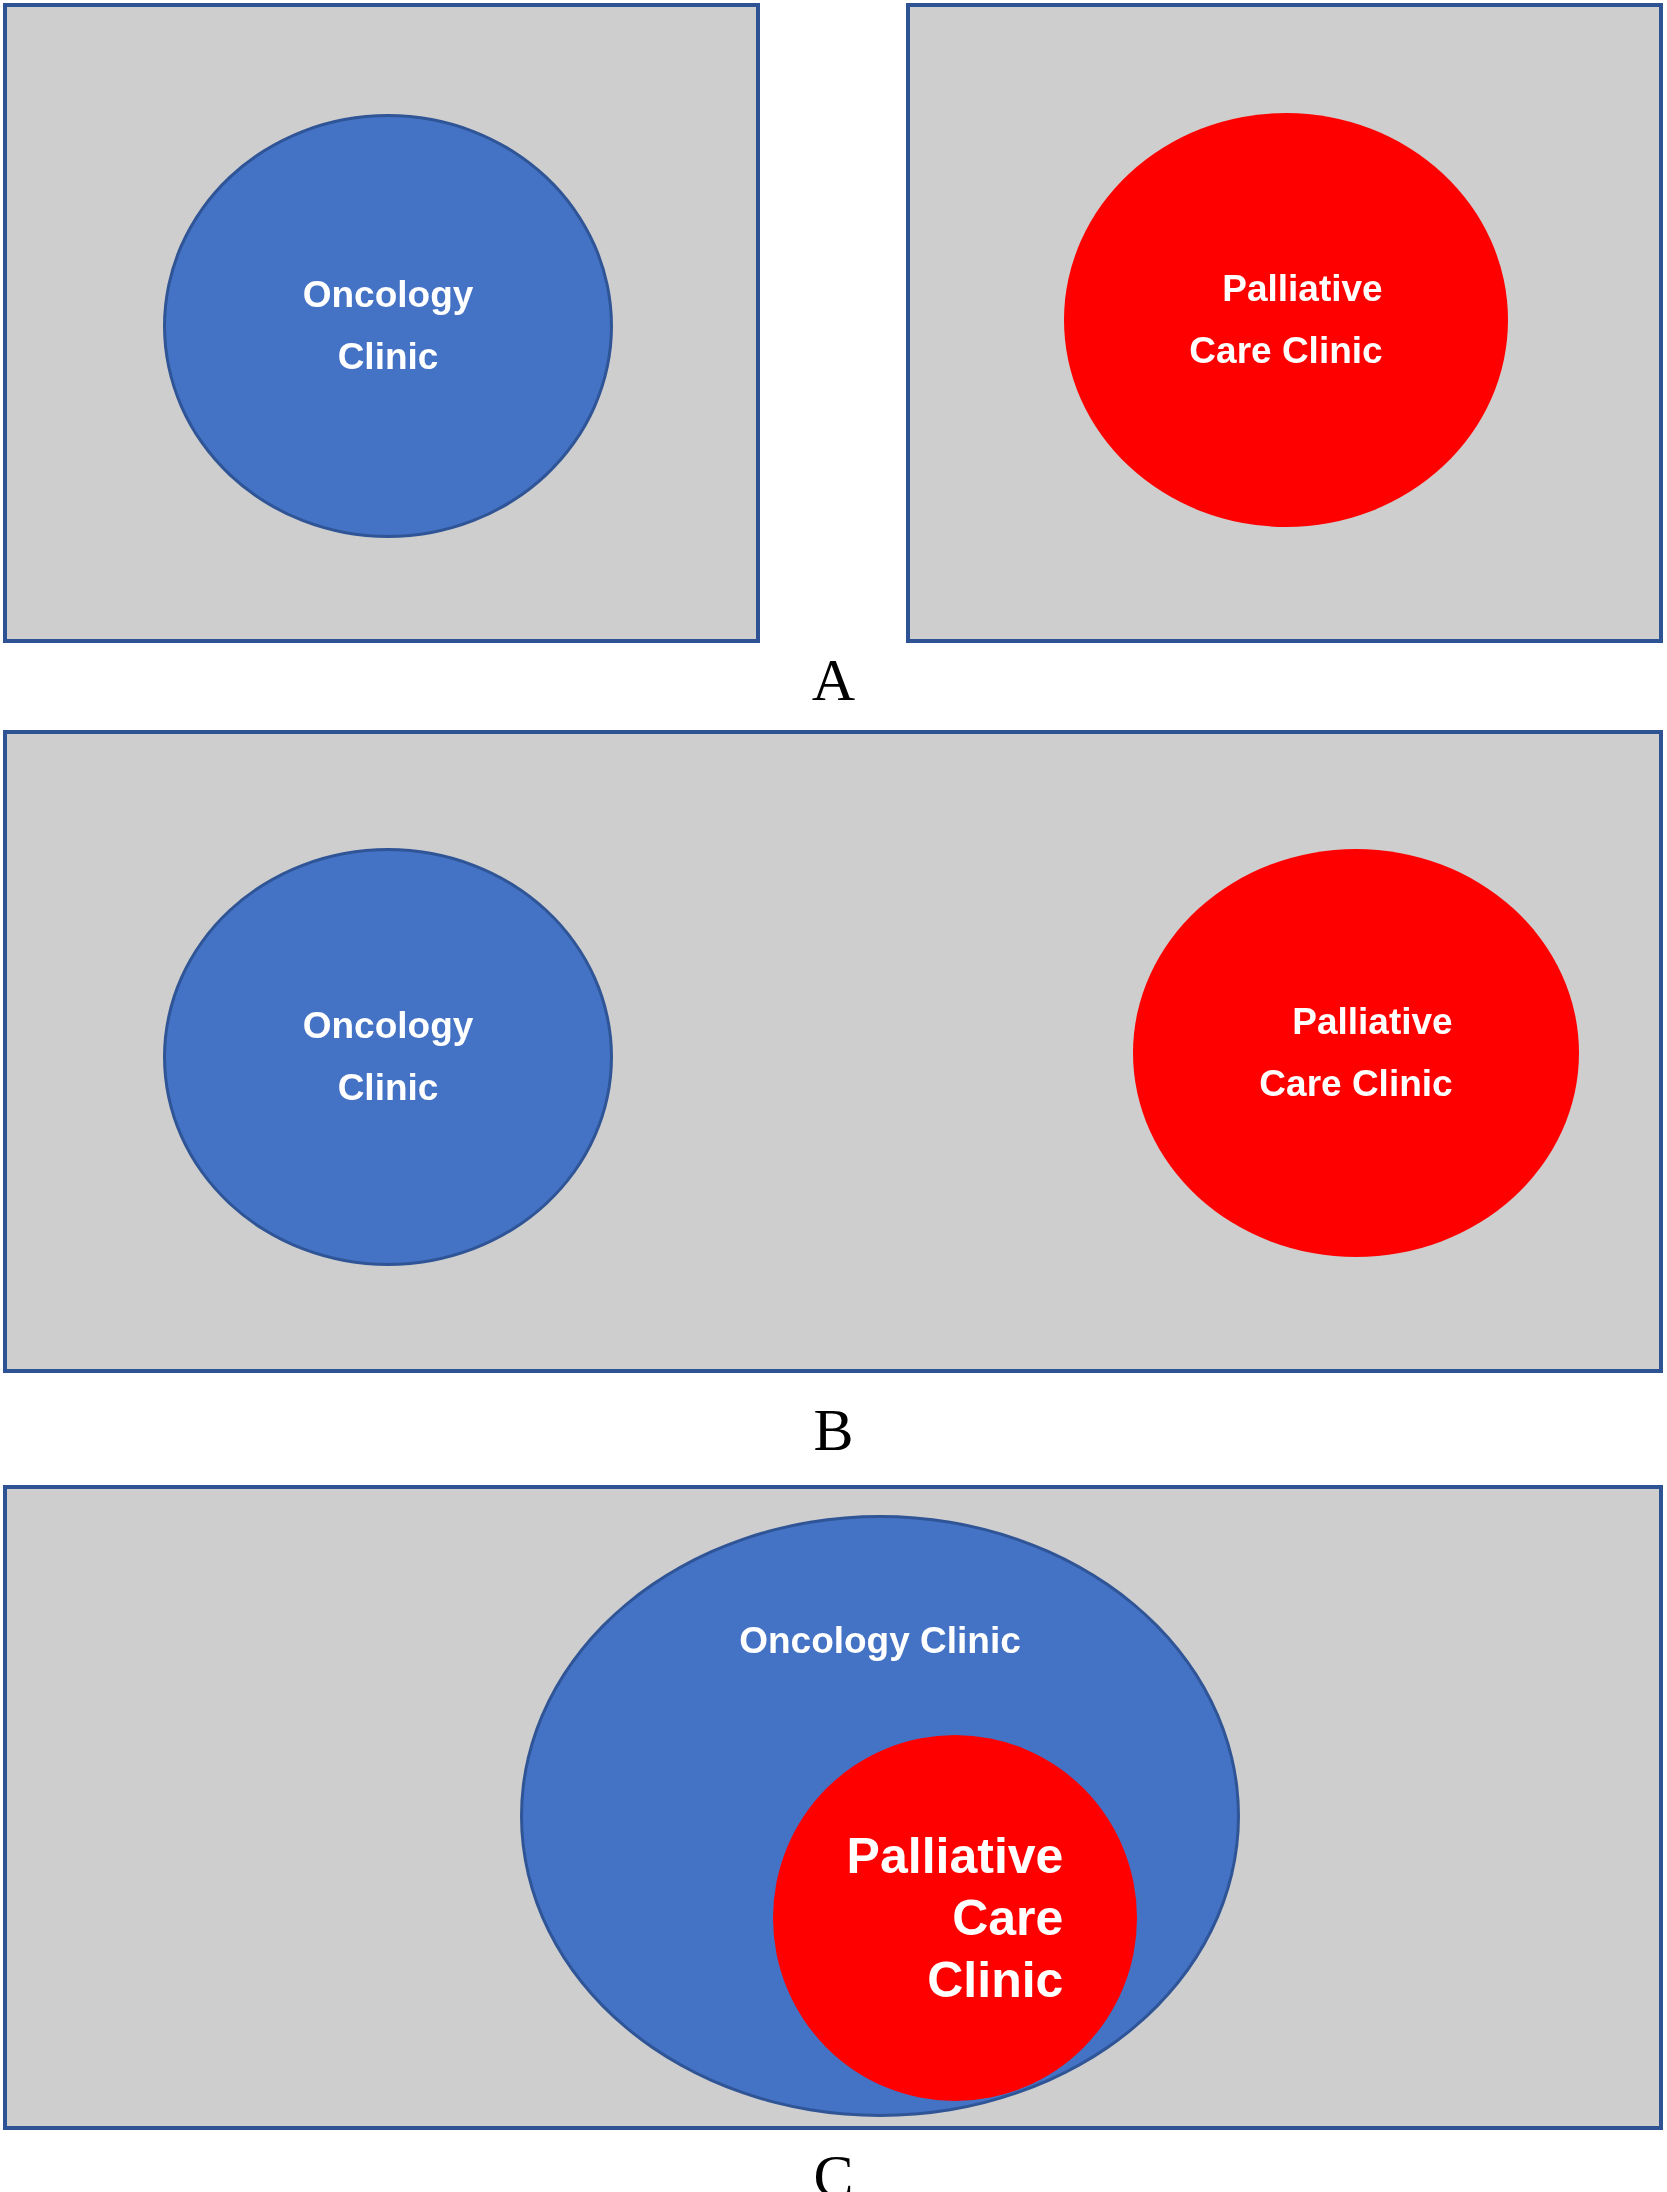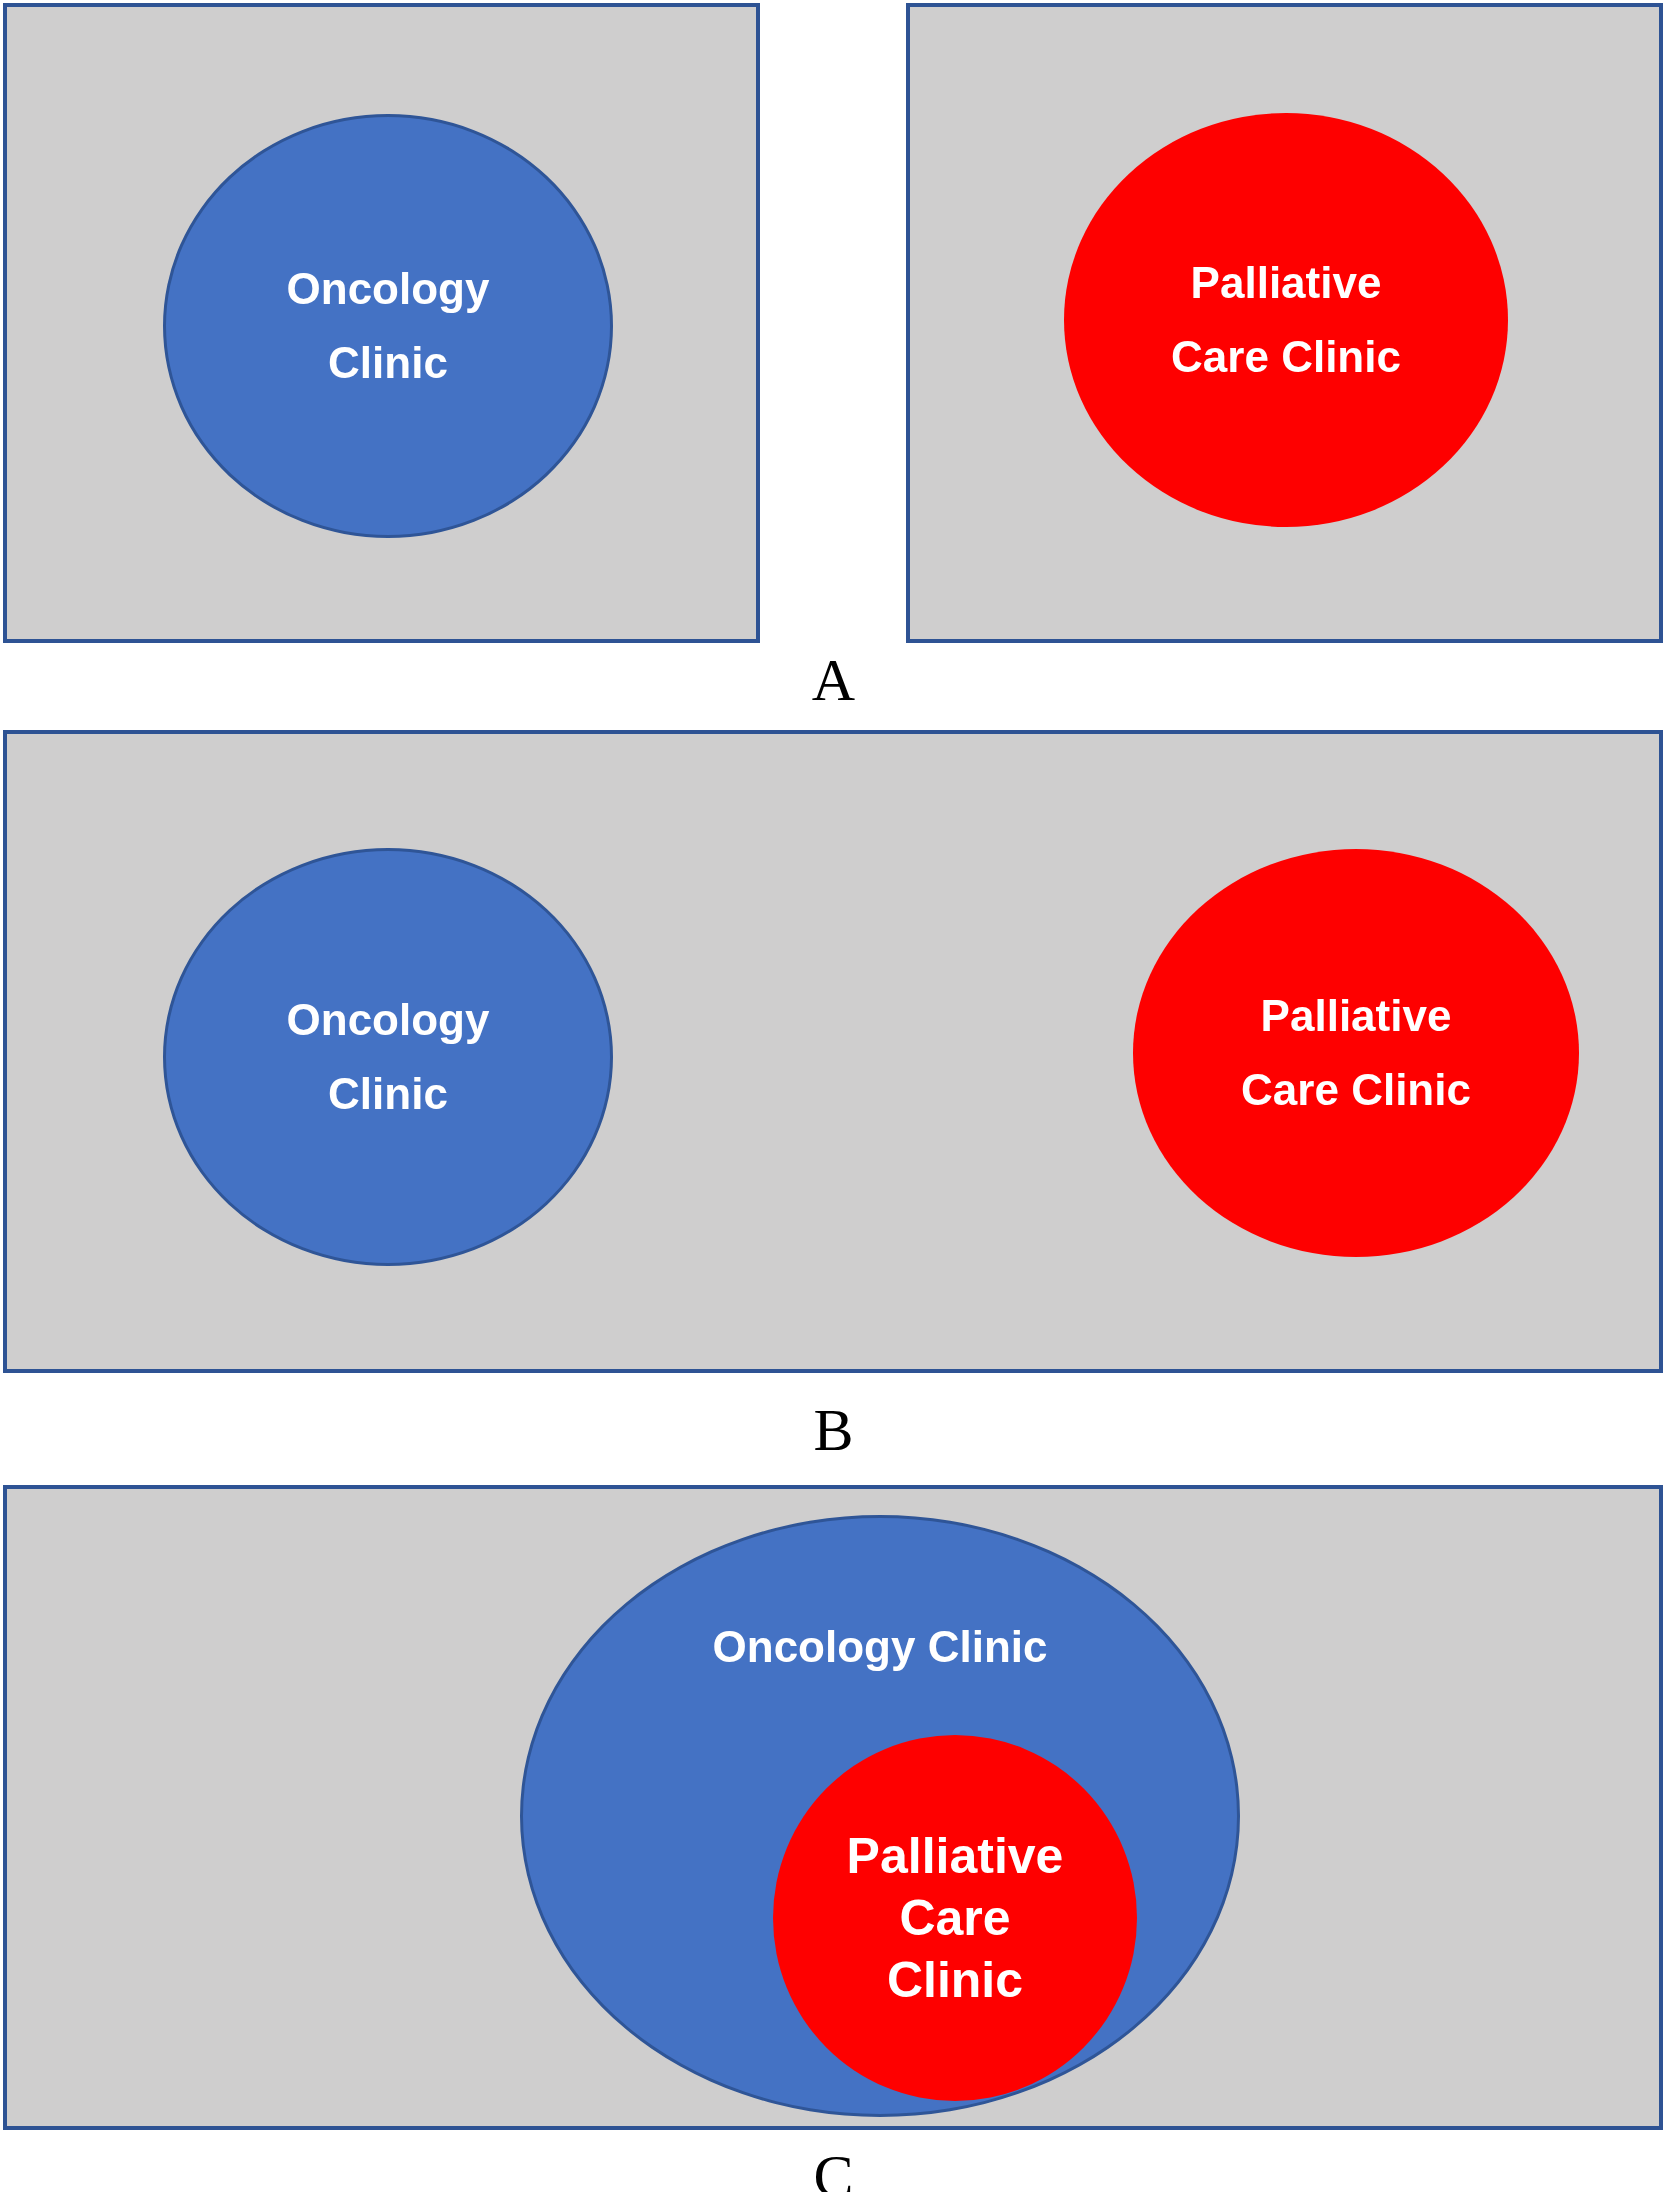--- a/index.html
+++ b/index.html
@@ -35,34 +35,35 @@
     justify-content: center;
     text-align: center;
   }
   .venn-blue {
     background: var(--oncology-fill, #4472C4);
     border: 3px solid var(--oncology-border, #2F5597);
   }
   .venn-red {
     background: var(--palliative-fill, #FE0000);
     border: none;
+    text-align: right;
   }
   .circle-a-blue { left: 163px;  top: 114px;  width: 450px; height: 424px; }
   .circle-a-red  { left: 1064px; top: 113px;  width: 444px; height: 414px; }
   .circle-b-blue { left: 163px;  top: 848px;  width: 450px; height: 418px; }
   .circle-b-red  { left: 1133px; top: 849px;  width: 446px; height: 408px; }
   .circle-c-blue { left: 520px;  top: 1515px; width: 720px; height: 602px;
                    align-items: flex-start; }
   .circle-c-red  { left: 773px;  top: 1735px; width: 364px; height: 366px; }
 
   .venn-label {
     color: var(--label-text, #FFFFFF);
     font-weight: 700;
-    font-size: 44px;
-    line-height: 74px;
+    font-size: 37px;
+    line-height: 62px;
     white-space: pre-line;
   }
   .circle-c-blue .venn-label {
     margin-top: 92px;
     white-space: nowrap;
   }
   .circle-c-red .venn-label {
     font-size: 50px;
     line-height: 62px;
   }

